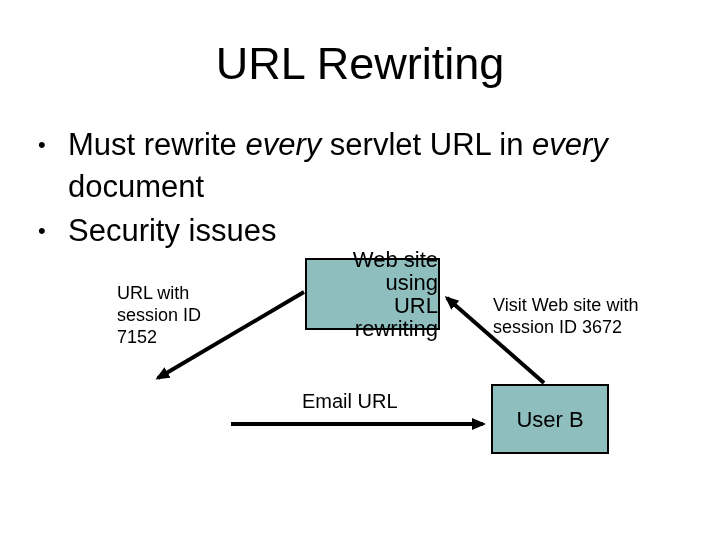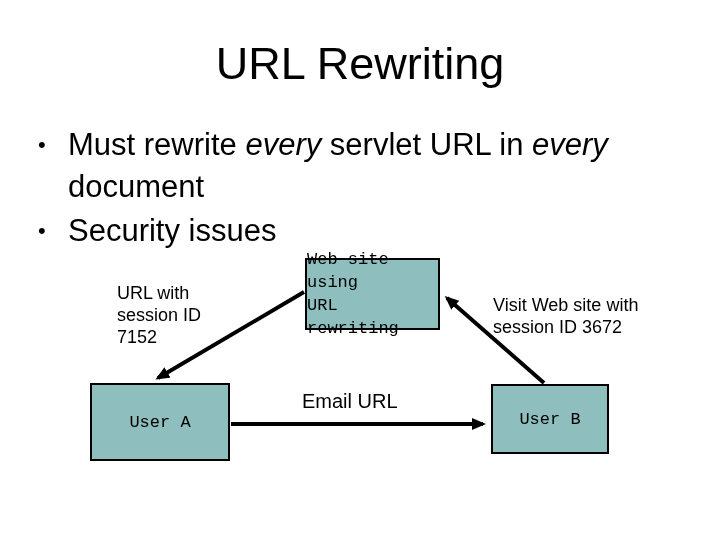--- a/index.html
+++ b/index.html
@@ -28,21 +28,21 @@
     flex:0 0 38px;text-align:left;padding-left:8px;
     font-size:22px;line-height:42px;
   }
   .bullet .btext{flex:1;}
   .italic{font-style:italic;}
   
   .dbox{
     position:absolute;background:var(--box-fill);
     border:2px solid var(--box-border);
     display:flex;align-items:center;justify-content:center;
-    text-align:left;font-size:17px;line-height:23px;font-family:Liberation Mono, monospace;
+    text-align:right;font-size:22px;line-height:23px;
   }
   .box-website{left:305px;top:258px;width:135px;height:72px;white-space:pre-line;}
   .box-usera{left:90px;top:383px;width:140px;height:78px;}
   .box-userb{left:491px;top:384px;width:118px;height:70px;}
   .dlabel{
     position:absolute;font-size:18px;line-height:22px;white-space:pre-line;
   }
   .label-left{left:117px;top:282px;}
   .label-right{left:493px;top:294px;}
   .label-email{left:302px;top:390px;font-size:20px;}
@@ -75,21 +75,20 @@
         <path d="M0,0 L14,6 L0,12 Z" fill="#000000"></path>
       </marker>
     </defs>
     <line x1="304" y1="292" x2="158" y2="378" stroke="#000000" stroke-width="4" marker-end="url(#ah)"></line>
     <line x1="544" y1="383" x2="447" y2="298" stroke="#000000" stroke-width="4" marker-end="url(#ah)"></line>
     <line x1="231" y1="424" x2="483" y2="424" stroke="#000000" stroke-width="4" marker-end="url(#ah)"></line>
   </svg>
 
   <div class="dbox box-website">Web site using
 URL rewriting</div>
-  <div class="dbox box-usera">User A</div>
   <div class="dbox box-userb">User B</div>
 
   <div class="dlabel label-left">URL with
 session ID
 7152</div>
   <div class="dlabel label-right">Visit Web site with
 session ID 3672</div>
   <div class="dlabel label-email">Email URL</div>
 
 </div>

